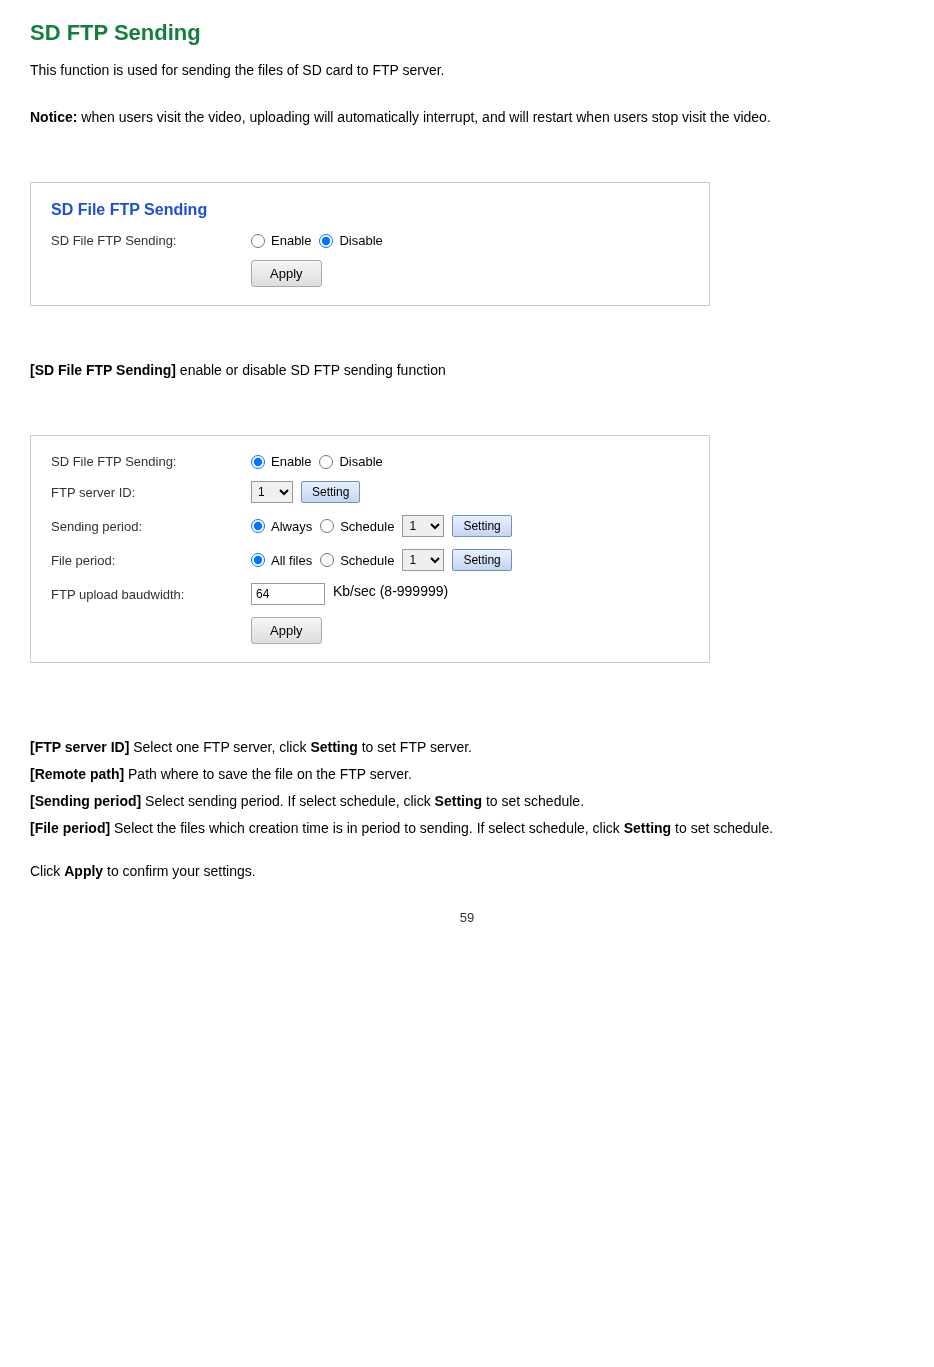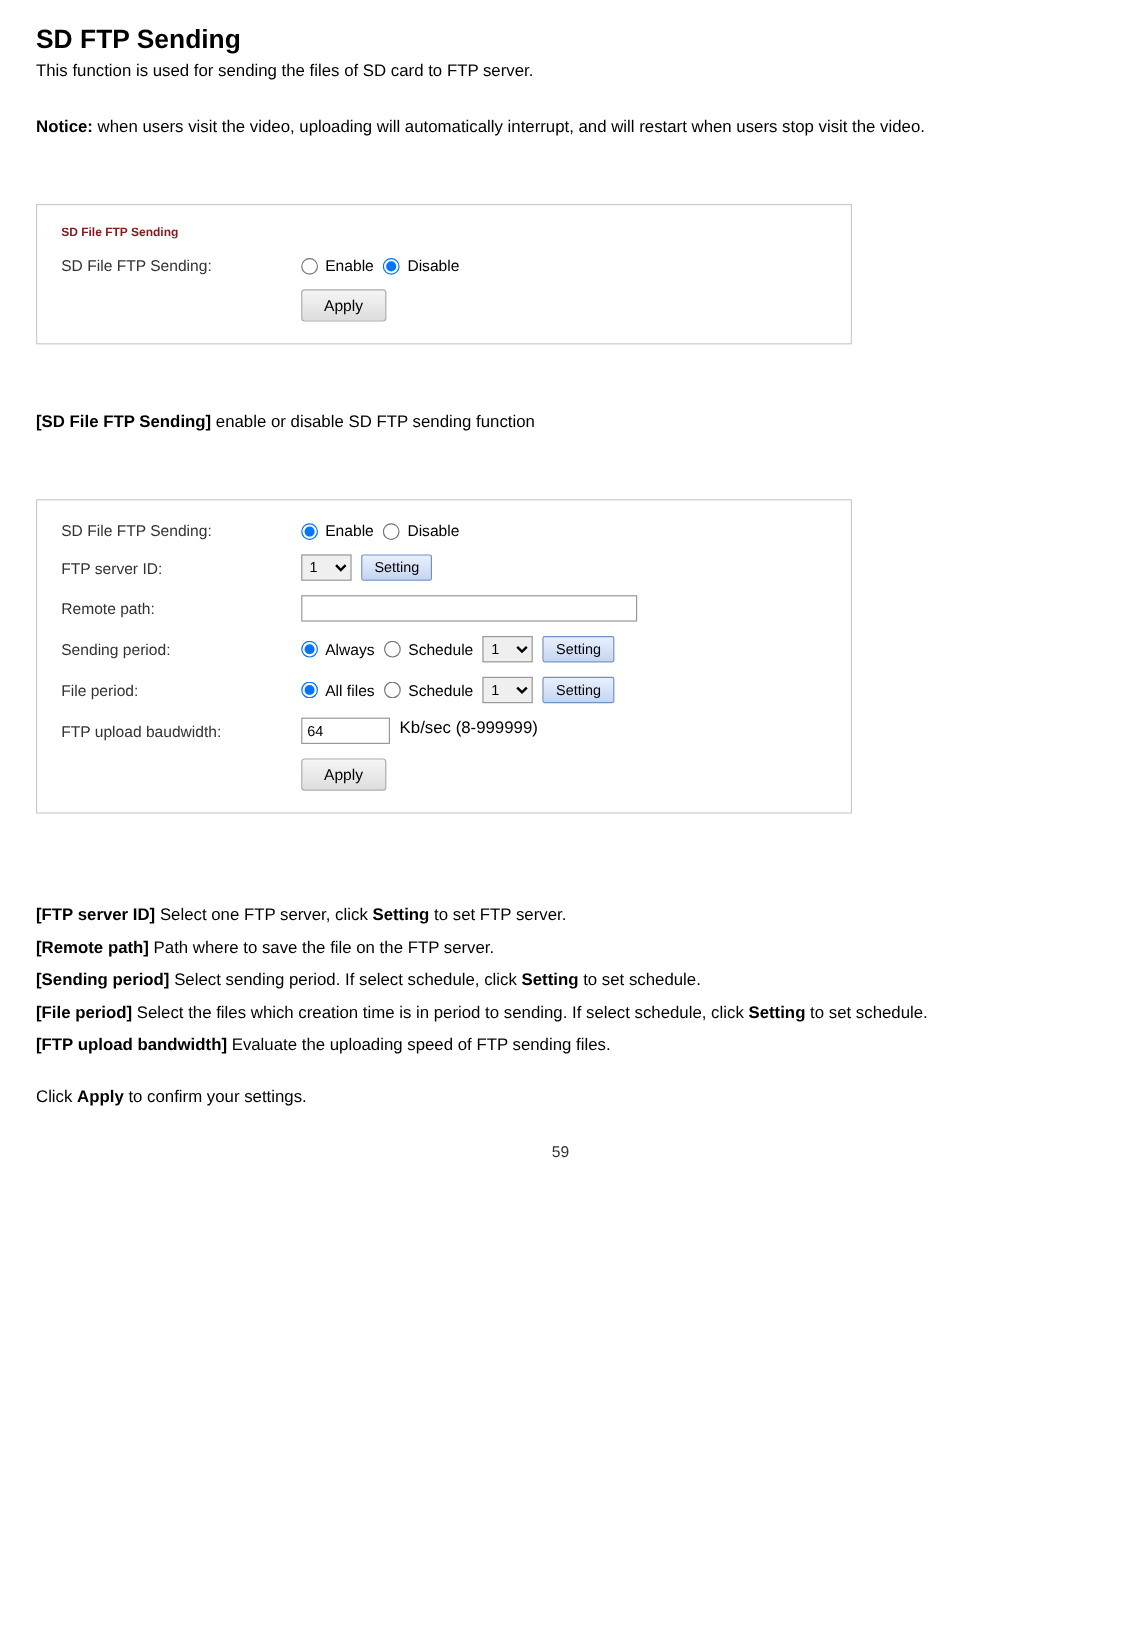--- a/index.html
+++ b/index.html
@@ -8,42 +8,42 @@
       font-size: 14px;
       color: #000;
       background: #fff;
       padding: 20px 30px;
       width: 934px;
       min-height: 1367px;
     }
     h1 {
       font-size: 22px;
       font-weight: bold;
-      margin-bottom: 2px;
-      color: #000000;
+      margin-bottom: 14px;
+      color: #15803d;
     }
     p {
       margin-bottom: 10px;
       line-height: 1.5;
     }
     .notice-bold {
       font-weight: bold;
     }
     .section-box {
       border: 1px solid #ccc;
       padding: 18px 20px;
       margin: 18px 0;
       display: inline-block;
       min-width: 680px;
     }
     .section-title {
-      font-size: 10px;
+      font-size: 16px;
       font-weight: bold;
       margin-bottom: 14px;
-      color: #7f1d1d;
+      color: #1d4ed8;
     }
     .form-row {
       display: flex;
       align-items: center;
       margin-bottom: 12px;
     }
     .form-label {
       width: 200px;
       font-size: 13px;
       color: #333;
@@ -213,26 +213,20 @@
           <option value="1">1</option>
           <option value="2">2</option>
           <option value="3">3</option>
           <option value="4">4</option>
         </select>
         <button class="setting-btn">Setting</button>
       </div>
     </div>
 
     
-    <div class="form-row">
-      <div class="form-label">Remote path:</div>
-      <div class="form-control">
-        <input type="text" class="path-input" value="" style="">
-      </div>
-    </div>
 
     
     <div class="form-row">
       <div class="form-label">Sending period:</div>
       <div class="form-control">
         <div class="radio-group">
           <input type="radio" name="sending_period" id="always" checked="" style="">
           <label for="always">Always</label>
         </div>
         <div class="radio-group">
@@ -303,24 +297,20 @@
     <span> Select sending period. If select schedule, click </span>
     <span class="bold">Setting</span>
     <span> to set schedule.</span>
   </p>
   <p>
     <span class="bold">[File period]</span>
     <span> Select the files which creation time is in period to sending. If select schedule, click </span>
     <span class="bold">Setting</span>
     <span> to set schedule.</span>
   </p>
-  <p>
-    <span class="bold">[FTP upload bandwidth]</span>
-    <span> Evaluate the uploading speed of FTP sending files.</span>
-  </p>
 </div>
 
 <br>
 
 
 <p>
   <span>Click </span>
   <span class="bold">Apply</span>
   <span> to confirm your settings.</span>
 </p>

